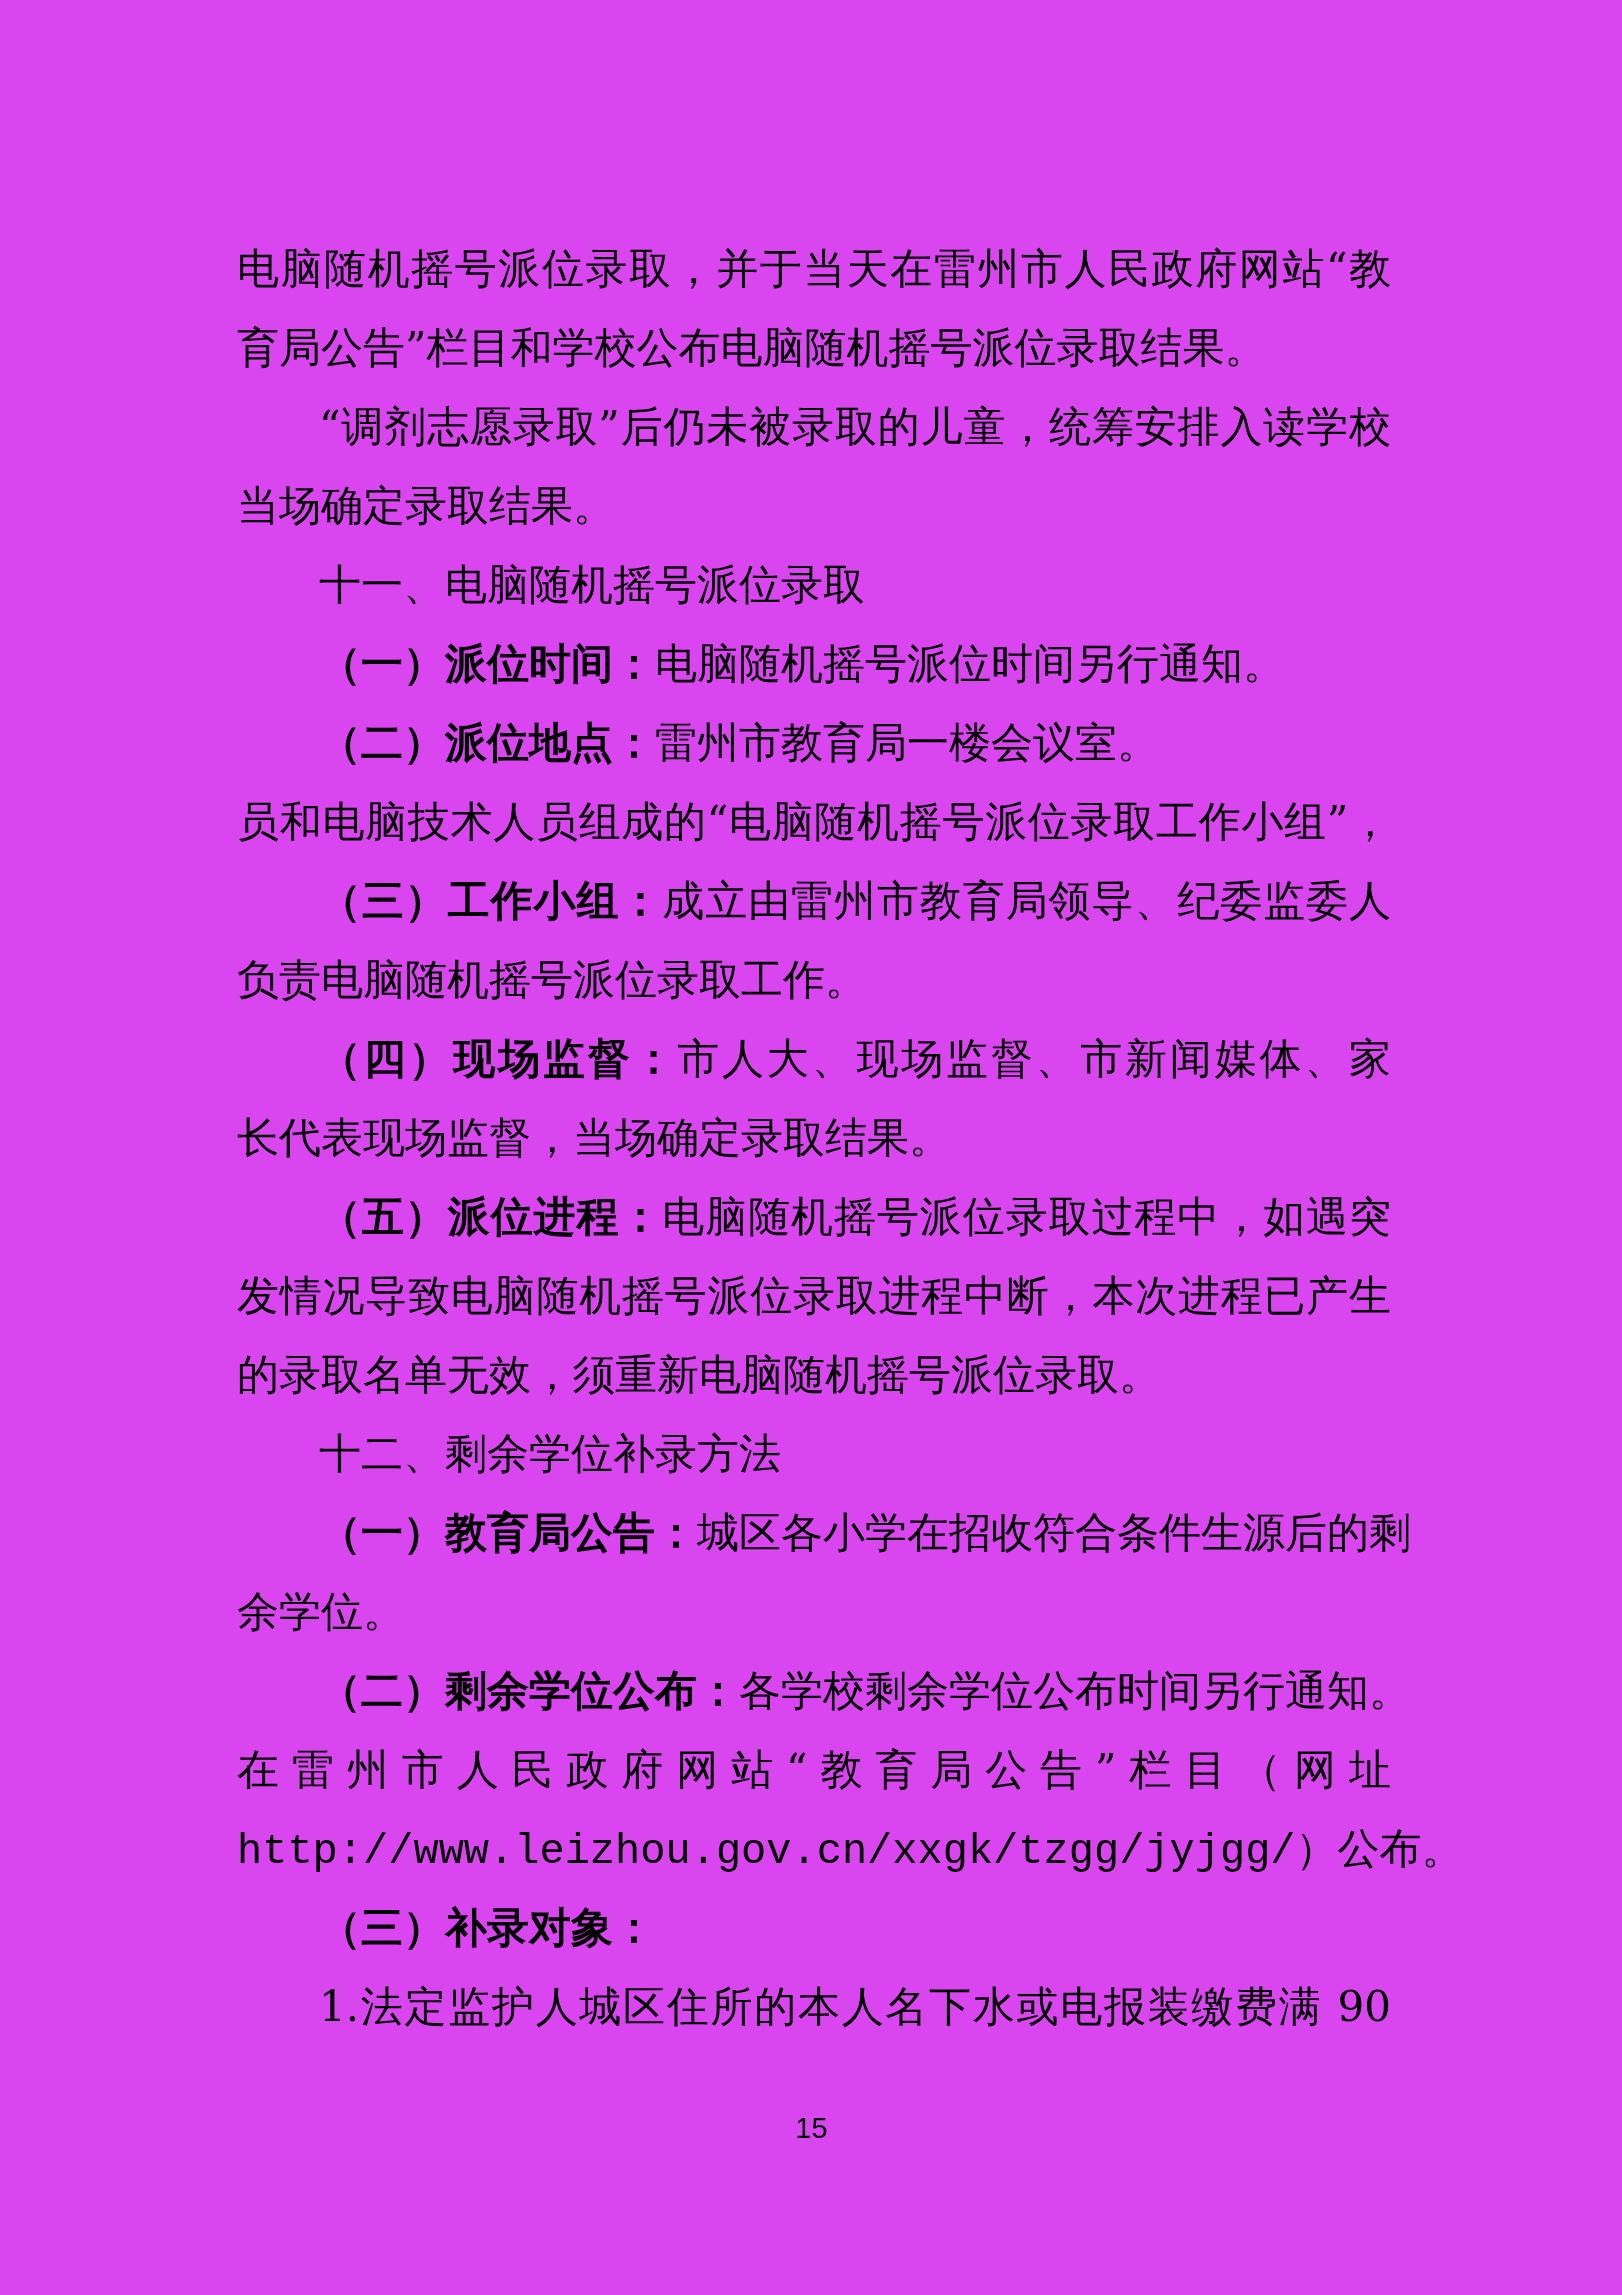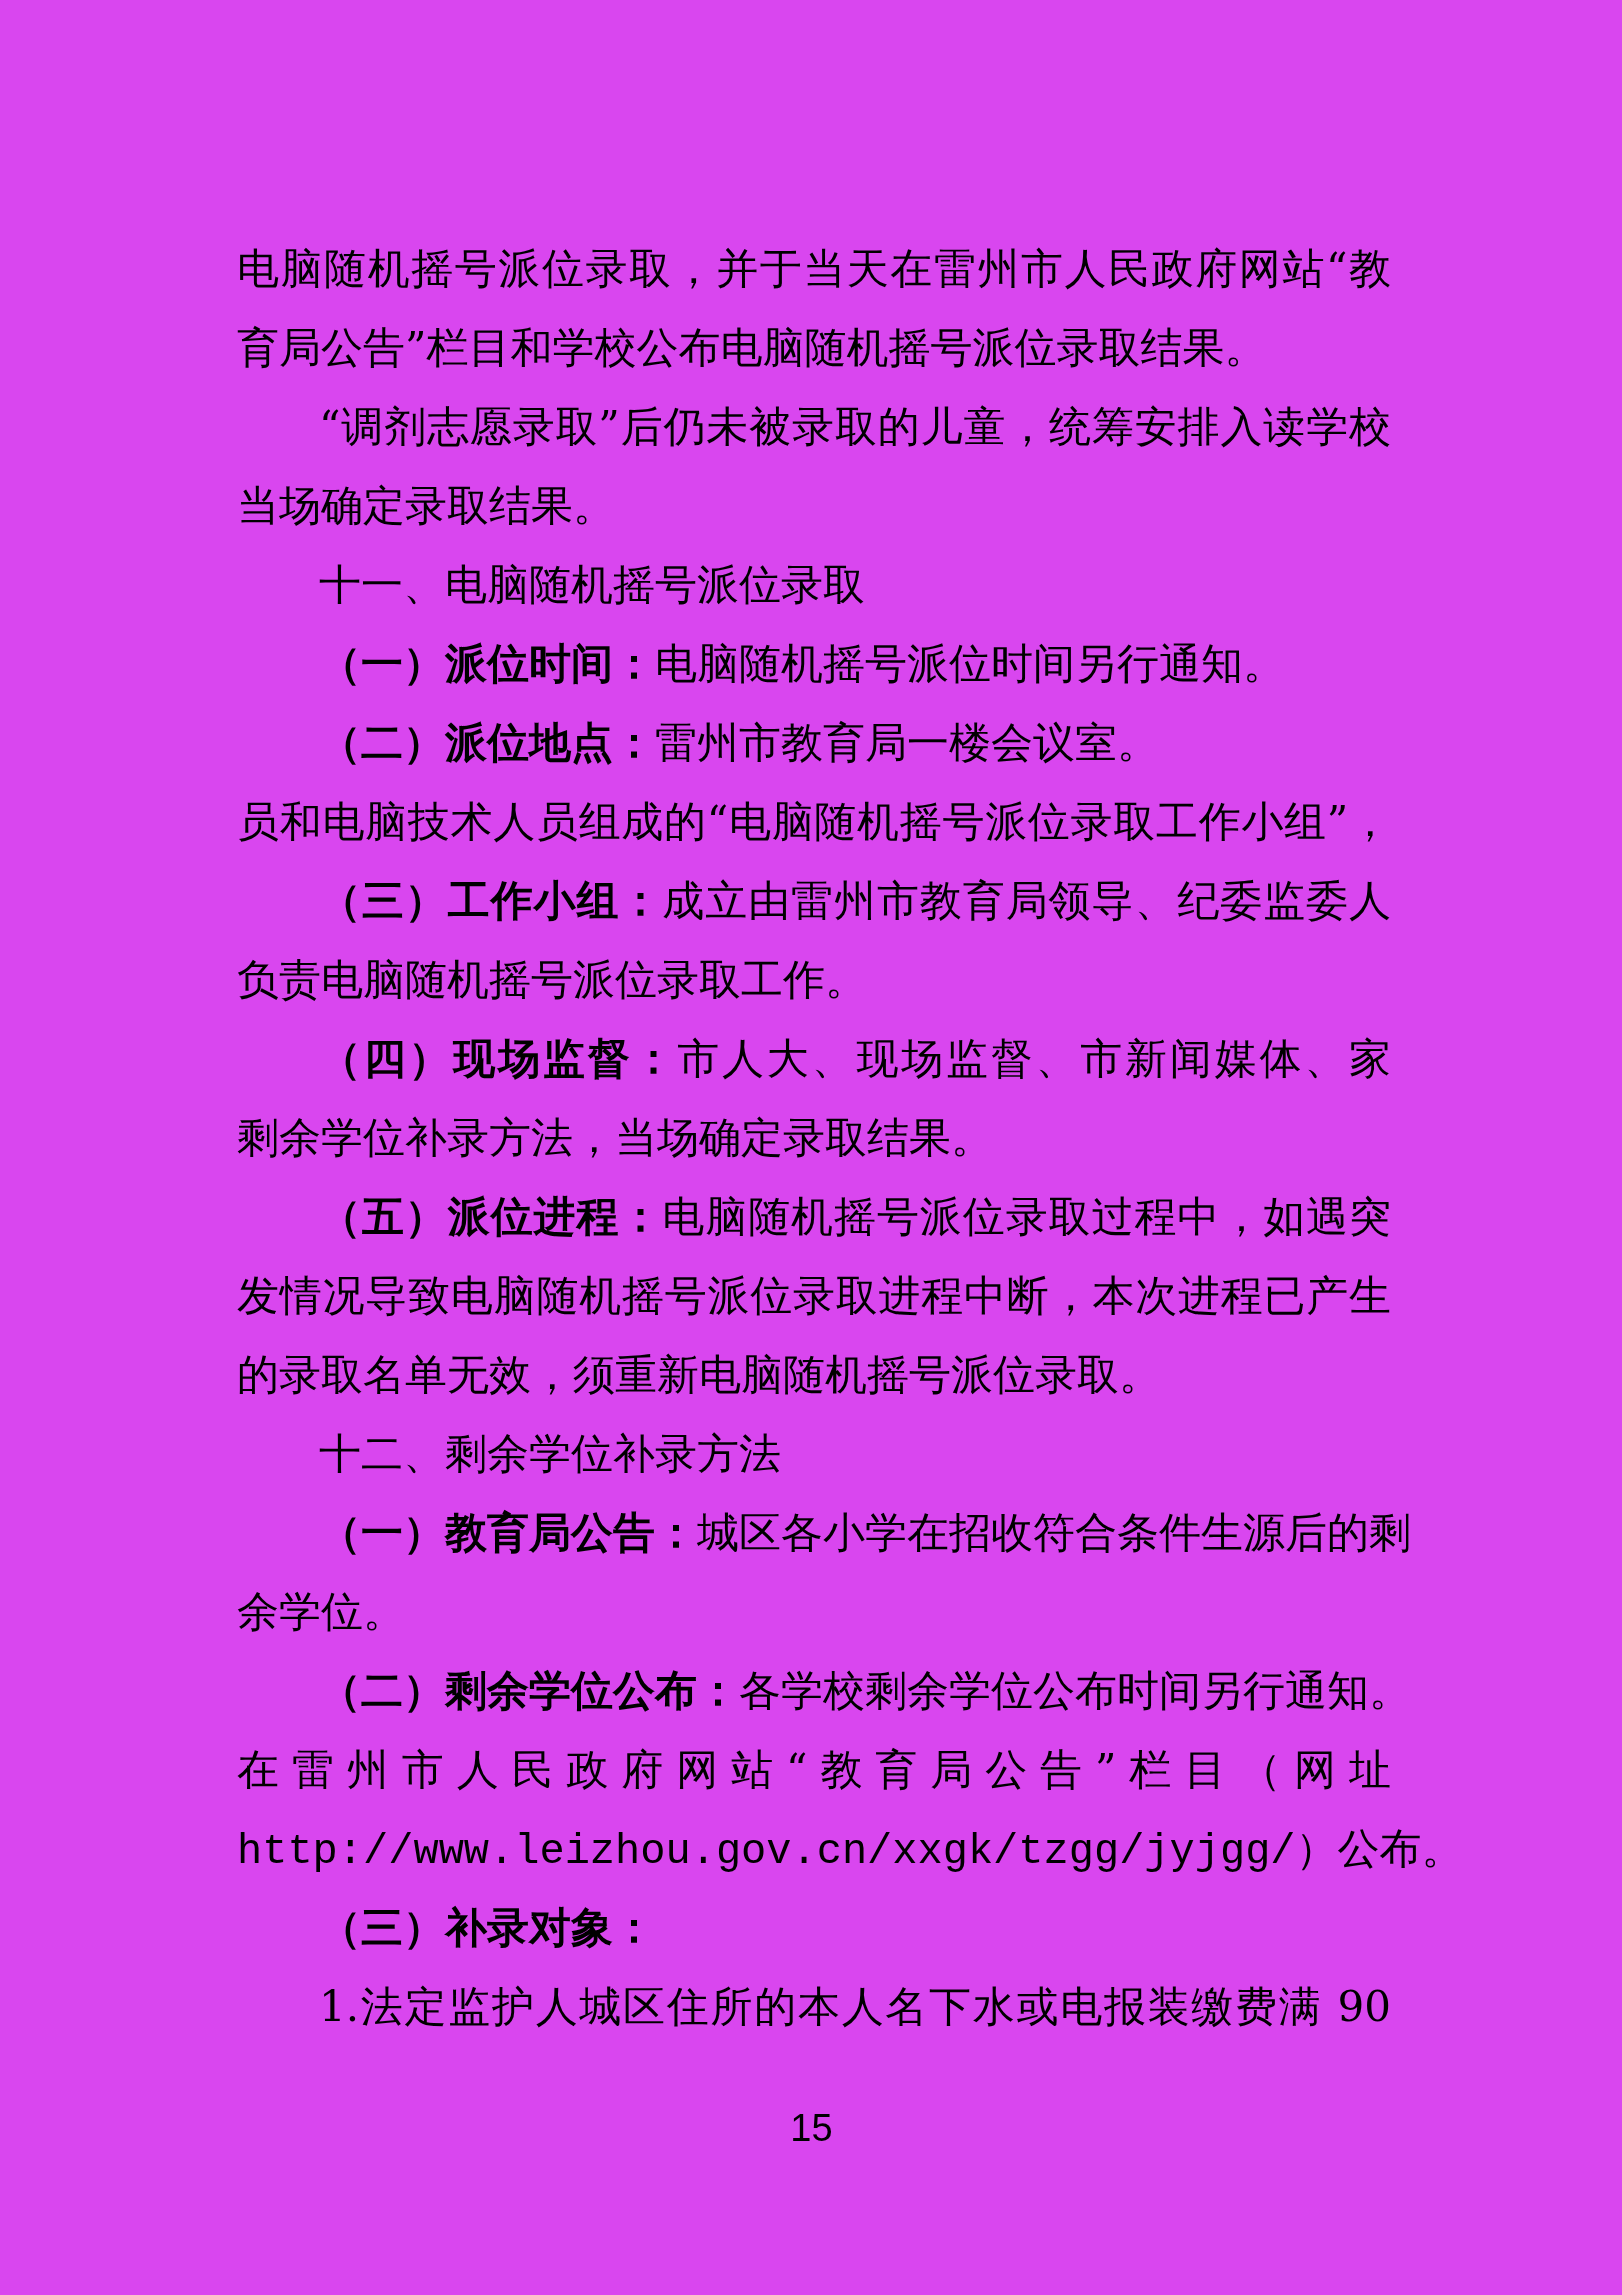--- a/index.html
+++ b/index.html
@@ -11,21 +11,21 @@
     font-family: "DejaVu Serif", "Liberation Serif", serif;
     text-align: justify; text-align-last: justify; letter-spacing: 0;
   }
   .line.last { text-align-last: left; }
   .line.indent { padding-left: 82px; }
   .line .label { font-family: "DejaVu Sans", "Liberation Sans", sans-serif; font-weight: bold; }
   .line.heading { font-family: "DejaVu Sans", "Liberation Sans", sans-serif; font-weight: normal; }
   .url { font-family: "Liberation Mono", "DejaVu Sans Mono", monospace; }
   .page-number {
     position: absolute; top: 2112px; left: 0; width: 1623px; text-align: center;
-    font-family: "Liberation Sans", "DejaVu Sans", sans-serif; font-size: 38px; line-height: 33px;
+    font-family: "Liberation Sans", "DejaVu Sans", sans-serif; font-size: 29px; line-height: 33px;
   }
 </style>
 </head>
 <body>
 
 <div class="page">
   <div class="text-block">
 
     <div class="line">电脑随机摇号派位录取，并于当天在雷州市人民政府网站“教</div>
     <div class="line last">育局公告”栏目和学校公布电脑随机摇号派位录取结果。</div>
@@ -45,21 +45,21 @@
 
     <div class="line">员和电脑技术人员组成的“电脑随机摇号派位录取工作小组”，</div>
     <div class="line indent">
       <span class="label">（三）工作小组：</span><span>成立由雷州市教育局领导、纪委监委人</span>
     </div>
     <div class="line last">负责电脑随机摇号派位录取工作。</div>
 
     <div class="line indent">
       <span class="label">（四）现场监督：</span><span>市人大、现场监督、市新闻媒体、家</span>
     </div>
-    <div class="line last">剩余学位补录方法，当场确定录取结果。</div>
+    <div class="line last">长代表现场监督，当场确定录取结果。</div>
 
     <div class="line indent">
       <span class="label">（五）派位进程：</span><span>电脑随机摇号派位录取过程中，如遇突</span>
     </div>
     <div class="line">发情况导致电脑随机摇号派位录取进程中断，本次进程已产生</div>
     <div class="line last">的录取名单无效，须重新电脑随机摇号派位录取。</div>
 
     <div class="line heading indent last">十二、剩余学位补录方法</div>
 
     <div class="line indent">

